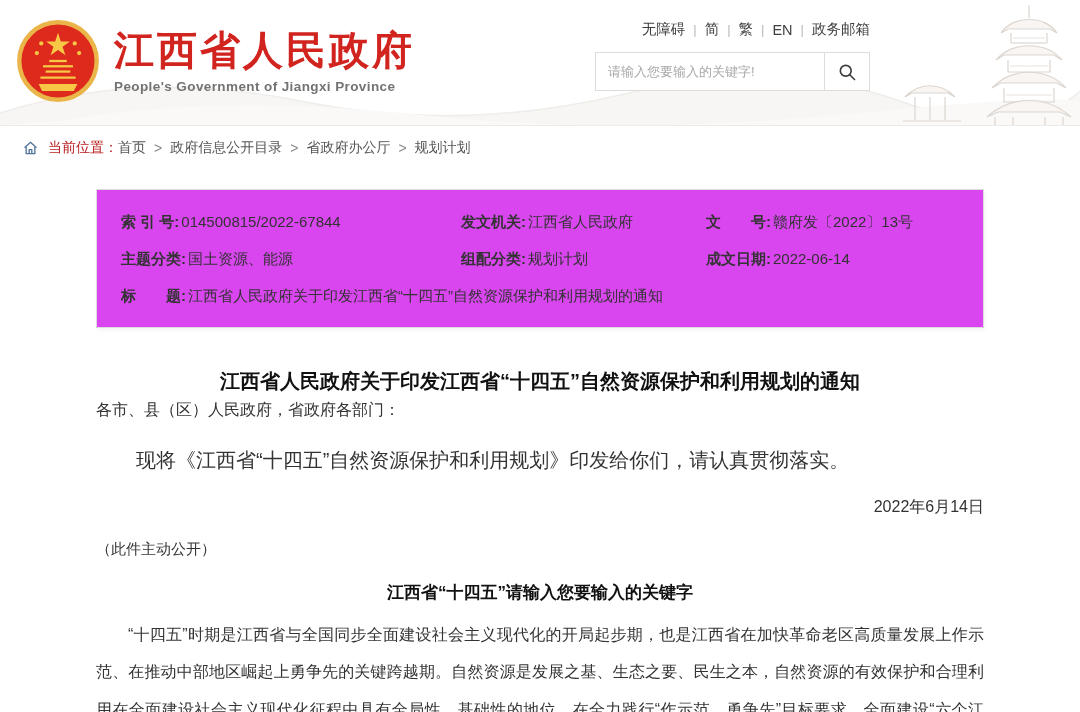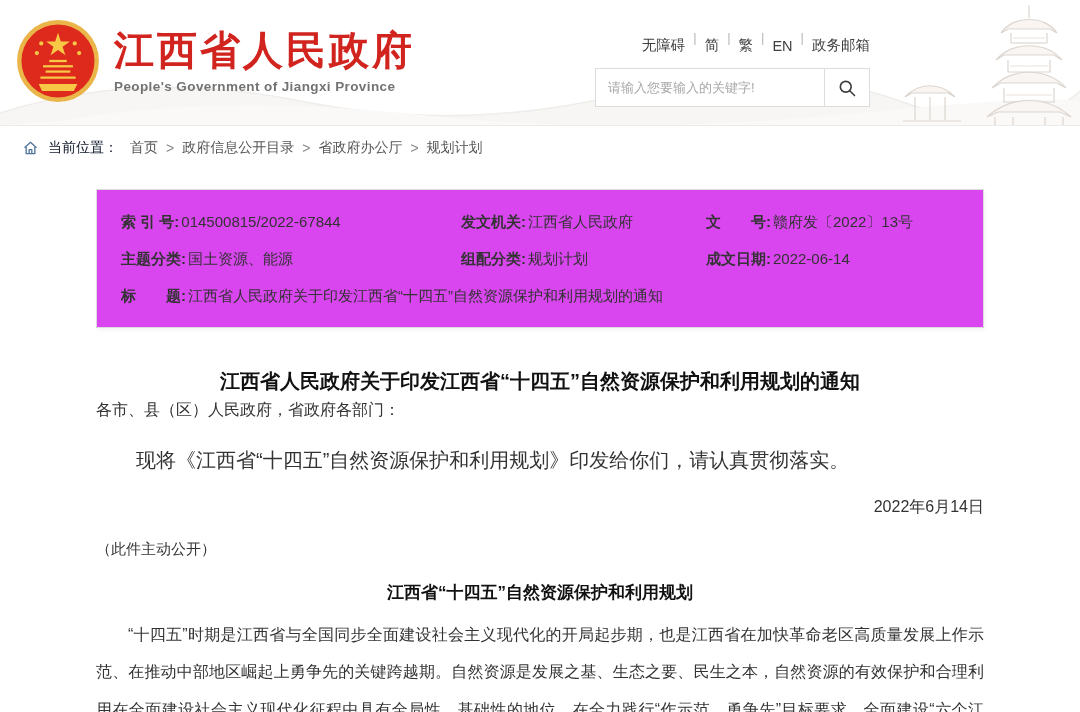--- a/index.html
+++ b/index.html
@@ -48,21 +48,21 @@
     margin-top: 7px;
   }
   .header-right {
     position: absolute; right: 210px; top: 20px;
     text-align: right; z-index: 2;
   }
   .top-links {
     font-size: 14.5px; color: #404040;
     display: flex; justify-content: flex-end; align-items: center;
   }
-  .top-links .lnk { cursor: pointer; margin-top: 16px; }
+  .top-links .lnk { cursor: pointer; }
   .top-links .sep { color: #b9b9b9; padding: 0 8px; font-size: 13px; }
   .search-bar {
     margin-top: 13px;
     width: 275px; height: 39px;
     border: 1px solid #dcdcdc;
     background: #fff;
     display: flex; align-items: stretch;
   }
   .search-input {
     flex: 1; border: none; outline: none;
@@ -77,21 +77,21 @@
   }
 
   
   .breadcrumb-bar {
     display: flex; align-items: center;
     padding: 13px 20px 12px 22px;
     font-size: 14px; color: #555;
     background: #fff;
   }
   .home-icon { width: 17px; height: 16px; margin-right: 9px; display: block; }
-  .crumb-label { margin-right: 12px; color: #0f172a; }
+  .crumb-label { color: #b91c1c; }
   .crumb { cursor: pointer; color: #555; }
   .crumb-sep { color: #888; padding: 0 8px; }
 
   
   .main-wrap { width: 888px; margin: 20px auto 0 auto; }
 
   .meta-box {
     border: 1px solid #dcdcdc;
     box-shadow: 1px 2px 4px rgba(0,0,0,0.05);
     background: #d946ef;
@@ -267,17 +267,17 @@
       </div>
     </div>
   </section>
 
   <article class="article">
     <h1 class="doc-title">江西省人民政府关于印发江西省“十四五”自然资源保护和利用规划的通知</h1>
     <p class="doc-salutation">各市、县（区）人民政府，省政府各部门：</p>
     <p class="doc-para1">现将《江西省“十四五”自然资源保护和利用规划》印发给你们，请认真贯彻落实。</p>
     <p class="doc-date">2022年6月14日</p>
     <p class="doc-note">（此件主动公开）</p>
-    <h2 class="doc-subtitle">江西省“十四五”自然资源保护和利用规划</h2>
+    <h2 class="doc-subtitle">江西省“十四五”请输入您要输入的关键字</h2>
     <p class="doc-para2">“十四五”时期是江西省与全国同步全面建设社会主义现代化的开局起步期，也是江西省在加快革命老区高质量发展上作示范、在推动中部地区崛起上勇争先的关键跨越期。自然资源是发展之基、生态之要、民生之本，自然资源的有效保护和合理利用在全面建设社会主义现代化征程中具有全局性、基础性的地位，在全力践行“作示范、勇争先”目标要求、全面建设“六个江西”、努力实现“五个一流”中具有要素保障、空间支撑的重要作用。</p>
   </article>
 
 </main>
 
 </body></html>

